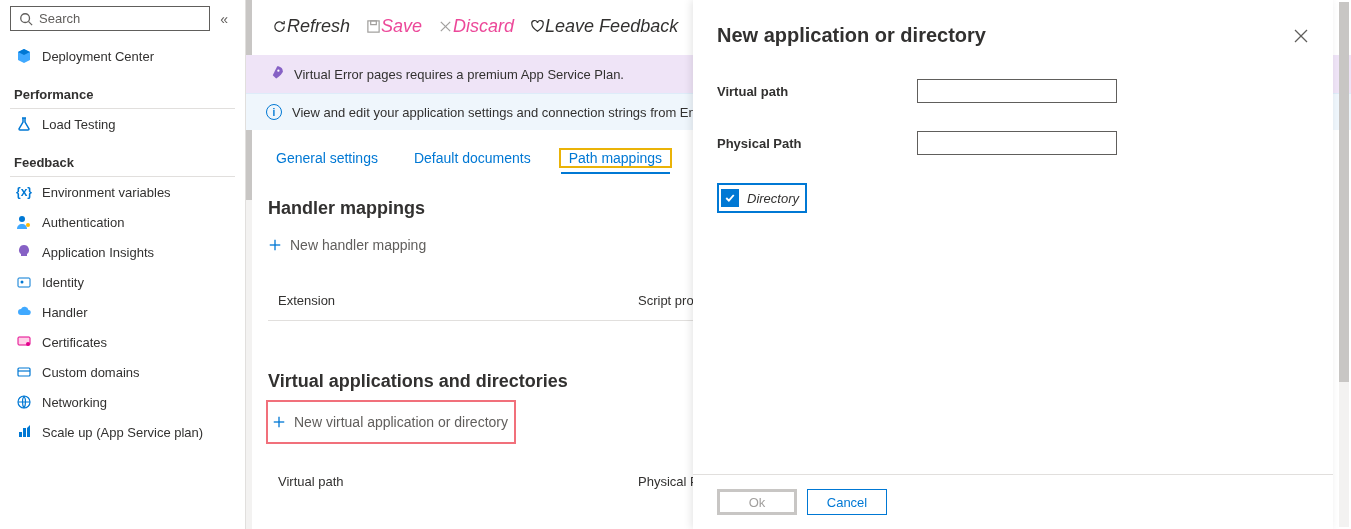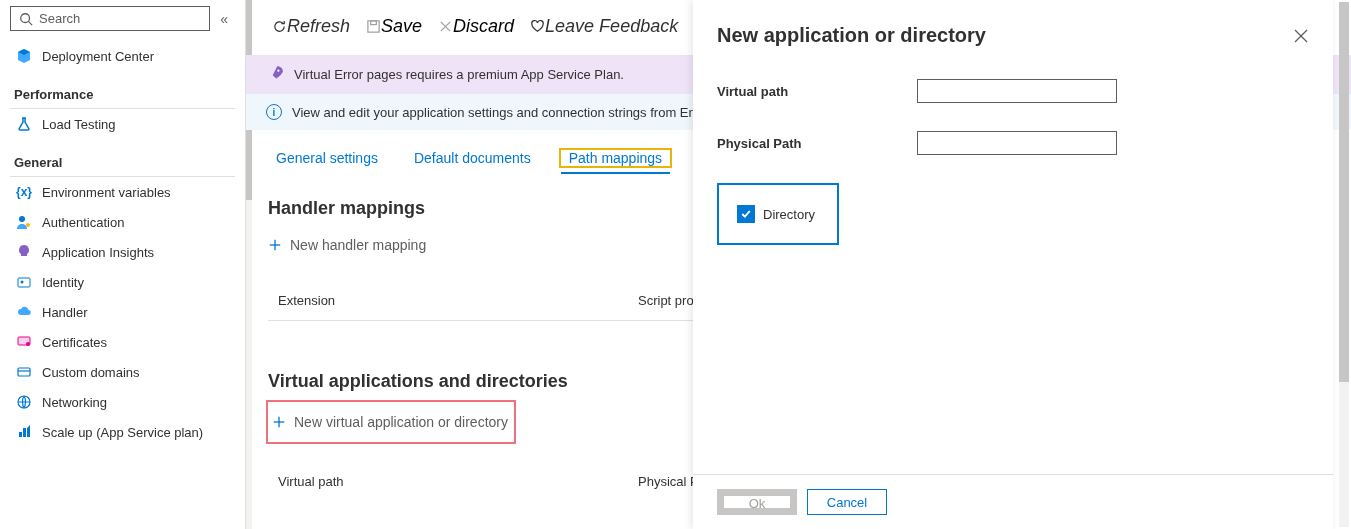--- a/index.html
+++ b/index.html
@@ -19,21 +19,21 @@
   .sb-icon { width:16px; height:16px; display:inline-flex; align-items:center; justify-content:center; }
   .hl-red { border: 2px solid #eab308; }
   .hl-pink { border: 2px solid #f1707b; }
   .hl-blue { border: 2px solid #0078d4; }
 
   
   .main { flex:1; padding: 10px 0 0 0; position:relative; overflow:hidden; }
   .toolbar { display:flex; align-items:center; gap:16px; padding: 6px 20px 18px 26px; }
   .tool-btn { display:flex; align-items:center; color:#605e5c; font-size:18px; cursor:pointer;font-style:italic; }
   .tool-btn.enabled { color:#323130; }
-  .tool-btn.disabled { color:#000000; }
+  .tool-btn.disabled { color:#ec4899; }
   .tool-btn svg { width:15px; height:15px; }
 
   .banner { background:#efe4f7; display:flex; align-items:center; gap:10px; padding: 10px 20px; font-size:13px; }
   .banner .rocket { width:18px; height:18px; }
   .infobar { background:#eff6fc; display:flex; align-items:center; gap:10px; padding: 10px 20px; font-size:13px; color:#323130; border-top:1px solid #deecf9; }
   .info-icon { width:16px; height:16px; border-radius:50%; border:1.5px solid #0078d4; color:#0078d4; display:inline-flex; align-items:center; justify-content:center; font-size:10px; font-weight:600; }
 
   .tabs-row { display:flex; gap:20px; padding: 14px 22px 8px 22px; align-items:center; }
   .tab { color:#0078d4; font-size:14px; padding:6px 8px; cursor:pointer; }
   .tab-wrap { display:inline-block; }
@@ -54,21 +54,21 @@
   .panel-title { font-size: 20px; font-weight:600; }
   .close-x { width:16px; height:16px; cursor:pointer; color:#605e5c; }
   .panel-body { padding: 24px; flex:1; }
   .form-row { display:flex; align-items:center; margin-bottom: 28px; }
   .form-label { width:200px; font-size:13px; font-weight:600; }
   .form-input { width:200px; height:24px; border:1px solid #605e5c; padding:2px 6px; font-size:13px; }
   .chk-row { display:inline-flex; align-items:center; gap:8px; padding:2px 4px 2px 0; }
   .chk { width:18px; height:18px; background:#0078d4; display:inline-flex; align-items:center; justify-content:center; }
   .chk svg { width:12px; height:12px; color:#fff; }
   .panel-foot { padding: 14px 24px; border-top:1px solid #e1dfdd; display:flex; gap:10px; }
-  .pf-btn { width:80px; height:26px; border:7px solid #a3a3a3; background:#fff; font-size:13px; cursor:pointer; }
+  .pf-btn { width:80px; height:26px; border:3px solid #a3a3a3; background:#fff; font-size:13px; cursor:pointer; }
   .pf-btn.primary { border:1px solid #0078d4; color:#0078d4; }
   .pf-btn.inactive { color:#a19f9d; border-color:#c8c6c4; }
 
   
   .scroll-track { position:absolute; right:2px; top:2px; width:10px; height:calc(100% - 4px); background:#f3f2f1; }
   .scroll-thumb { position:absolute; right:2px; top:2px; width:10px; height:380px; background:#c8c6c4; }
 
   
   .sb-scroll-track { position:absolute; left:246px; top:0; width:6px; height:100%; background:#f3f2f1; }
   .sb-scroll-thumb { position:absolute; left:246px; top:0; width:6px; height:200px; background:#c8c6c4; }
@@ -103,21 +103,21 @@
     <div class="sb-section-title">Performance</div>
     <div class="sb-item">
       <span class="sb-icon">
           <svg viewBox="0 0 16 16" fill="none" stroke="#0078d4" stroke-width="1.5">
             <path d="M6 2h4M7 2v4l-4 7a1 1 0 001 1h8a1 1 0 001-1l-4-7V2"></path>
           </svg>
         </span>
       <span>Load Testing</span>
     </div>
 
-    <div class="sb-section-title">General</div>
+    <div class="sb-section-title">Feedback</div>
 
     <div class="sb-item">
       <span class="sb-icon" style="color:#0078d4;font-weight:600;font-size:12px;">{x}</span>
       <span>Environment variables</span>
     </div>
 
 
     <div class="sb-item">
       <span class="sb-icon">
           <svg viewBox="0 0 16 16">
@@ -290,21 +290,21 @@
     </div>
     <div class="panel-body">
       <div class="form-row">
         <div class="form-label">Virtual path</div>
         <input class="form-input" value="" style="">
       </div>
       <div class="form-row">
         <div class="form-label">Physical Path</div>
         <input class="form-input" value="" style="">
       </div>
-      <span class="hl-blue" style="display:inline-block; padding:18px;">
+      <span class="hl-blue" style="display:inline-block; padding:2px;font-style:italic;">
         <span class="chk-row">
           <span class="chk">
             <svg viewBox="0 0 16 16" fill="none" stroke="#fff" stroke-width="2.5">
                 <polyline points="3,8 6.5,11.5 13,4"></polyline>
               </svg>
           </span>
           <span>Directory</span>
         </span>
       </span>
     </div>

